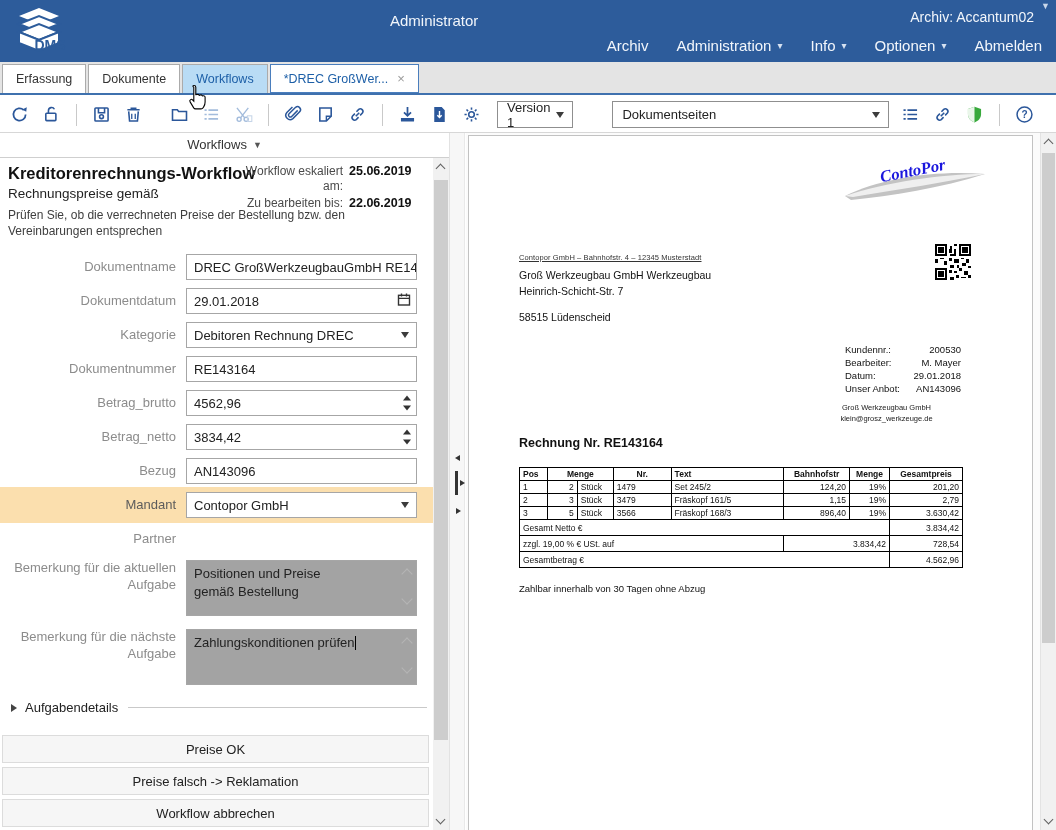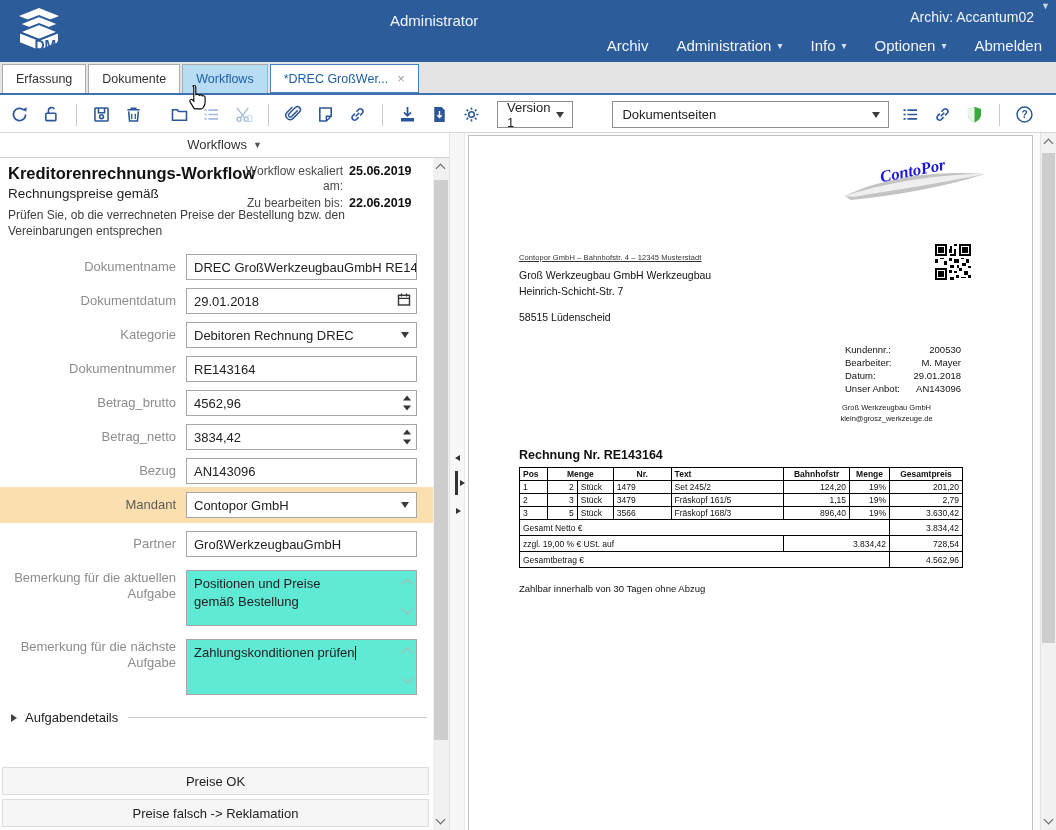--- a/index.html
+++ b/index.html
@@ -53,21 +53,21 @@
   .field.top-align { align-items:flex-start; margin-top:13px; }
   .field.highlight { background:#fbdfae; padding:5px 0; margin-top:3px; }
   .flabel { width:186px; text-align:right; padding-right:10px; color:#8c8c8c; font-size:13px; line-height:1.25; flex:0 0 auto; }
   .fctrl { width:231px; flex:0 0 auto; position:relative; }
   .tbox { height:26px; border:1px solid #a6a6a6; background:#fff; display:flex; align-items:center; padding:0 7px; font-size:13px; white-space:nowrap; overflow:hidden; }
   .tbox.pad-r { padding-right:22px; }
   .spinners { position:absolute; right:6px; top:50%; transform:translateY(-50%); display:flex; flex-direction:column; gap:5px; }
   .spin-up { width:0; height:0; border-left:4px solid transparent; border-right:4px solid transparent; border-bottom:5px solid #333; }
   .spin-down { width:0; height:0; border-left:4px solid transparent; border-right:4px solid transparent; border-top:5px solid #333; }
   .cal-icon { position:absolute; right:6px; top:50%; transform:translateY(-50%); }
-  .tarea { height:56px; border:1px solid #a6a6a6; background:#5eead4; padding:4px 18px 3px 7px; font-size:13px; line-height:1.35; white-space:pre-line; position:relative; overflow:hidden; }
+  .tarea { height:56px; border:1px solid #a6a6a6; background:#a3a3a3; padding:4px 18px 3px 7px; font-size:13px; line-height:1.35; white-space:pre-line; position:relative; overflow:hidden; }
   .caret-bar { display:inline-block; width:1px; height:14px; background:#000; vertical-align:text-bottom; margin-left:1px; }
   .ta-chev { position:absolute; right:5px; width:8px; height:8px; border-left:1.6px solid #b5b5b5; border-top:1.6px solid #b5b5b5; }
   .ta-chev.up { top:9px; transform:rotate(45deg); }
   .ta-chev.down { bottom:12px; transform:rotate(225deg); }
 
   .details-row { display:flex; align-items:center; margin-top:15px; }
   .tri-right { width:0; height:0; border-left:6px solid #444; border-top:4.5px solid transparent; border-bottom:4.5px solid transparent; margin:0 8px 0 11px; flex:0 0 auto; }
   .details-label { font-size:13px; color:#222; flex:0 0 auto; }
   .details-line { flex:1; height:1px; background:#c9c9c9; margin:0 6px 0 10px; }
 
@@ -96,21 +96,21 @@
 
   .cp-logo { position:absolute; left:372px; top:12px; width:152px; height:62px; }
   .sender-line { position:absolute; left:50px; top:117px; font-size:7.5px; text-decoration:underline; color:#333; letter-spacing:.1px; }
   .qr { position:absolute; left:466px; top:108px; }
   .recipient-name { position:absolute; left:50px; top:133px; font-size:10.5px; }
   .recipient-street { position:absolute; left:50px; top:149px; font-size:10.5px; }
   .recipient-city { position:absolute; left:50px; top:175px; font-size:10.5px; }
   .info-block { position:absolute; left:376px; top:207px; width:116px; font-size:9.5px; }
   .info-row { display:flex; justify-content:space-between; line-height:13px; }
   .contact-block { position:absolute; left:340px; top:266px; width:155px; text-align:center; font-size:7.5px; line-height:11px; color:#222; }
-  .invoice-title { position:absolute; left:50px; top:300px; font-size:12.5px; font-weight:bold;margin-top:12px; }
+  .invoice-title { position:absolute; left:50px; top:300px; font-size:12.5px; font-weight:bold; }
   .inv-table { position:absolute; left:50px; top:331px; width:444px; border-collapse:collapse; font-size:8.5px; }
   .inv-table th, .inv-table td { border:1px solid #000; padding:1px 3px; line-height:10px; }
   .inv-table th { font-weight:bold; text-align:center; }
   .inv-table th.al { text-align:left; }
   .inv-table td.num { text-align:right; }
   .inv-table tr.total td { height:16px; vertical-align:middle; line-height:12px; }
   .payment-note { position:absolute; left:50px; top:447px; font-size:9.5px; }
 
   
   .cursor { position:absolute; left:186px; top:84px; z-index:60; }
@@ -333,23 +333,20 @@
       <div class="field highlight">
         <div class="flabel" style="color:#5c5c5c">Mandant</div>
         <div class="fctrl">
           <div class="tbox pad-r">Contopor GmbH</div>
           <span class="sel-caret"></span>
         </div>
       </div>
 
       <div class="field">
         <div class="flabel">Partner</div>
-        <div class="fctrl">
-            <div class="tbox">GroßWerkzeugbauGmbH</div>
-          </div>
       </div>
 
       <div class="field top-align">
         <div class="flabel">Bemerkung für die aktuellen Aufgabe</div>
         <div class="fctrl">
           <div class="tarea"><span>Positionen und Preise
 gemäß Bestellung</span><span class="ta-chev up"></span><span class="ta-chev down"></span></div>
         </div>
       </div>
 
@@ -362,20 +359,21 @@
 
       <div class="details-row">
         <span class="tri-right"></span>
         <span class="details-label">Aufgabendetails</span>
         <span class="details-line"></span>
       </div>
 
       <div class="actions">
         <div class="action-btn">Preise OK</div>
         <div class="action-btn">Preise falsch -&gt; Reklamation</div>
+        <div class="action-btn">Workflow abbrechen</div>
       </div>
     </div>
 
     <div class="vscroll vs-left">
       <span class="vchev up"></span>
       <div class="vthumb" style="top:22px; height:560px;"></div>
       <span class="vchev down"></span>
     </div>
   </div>
 

